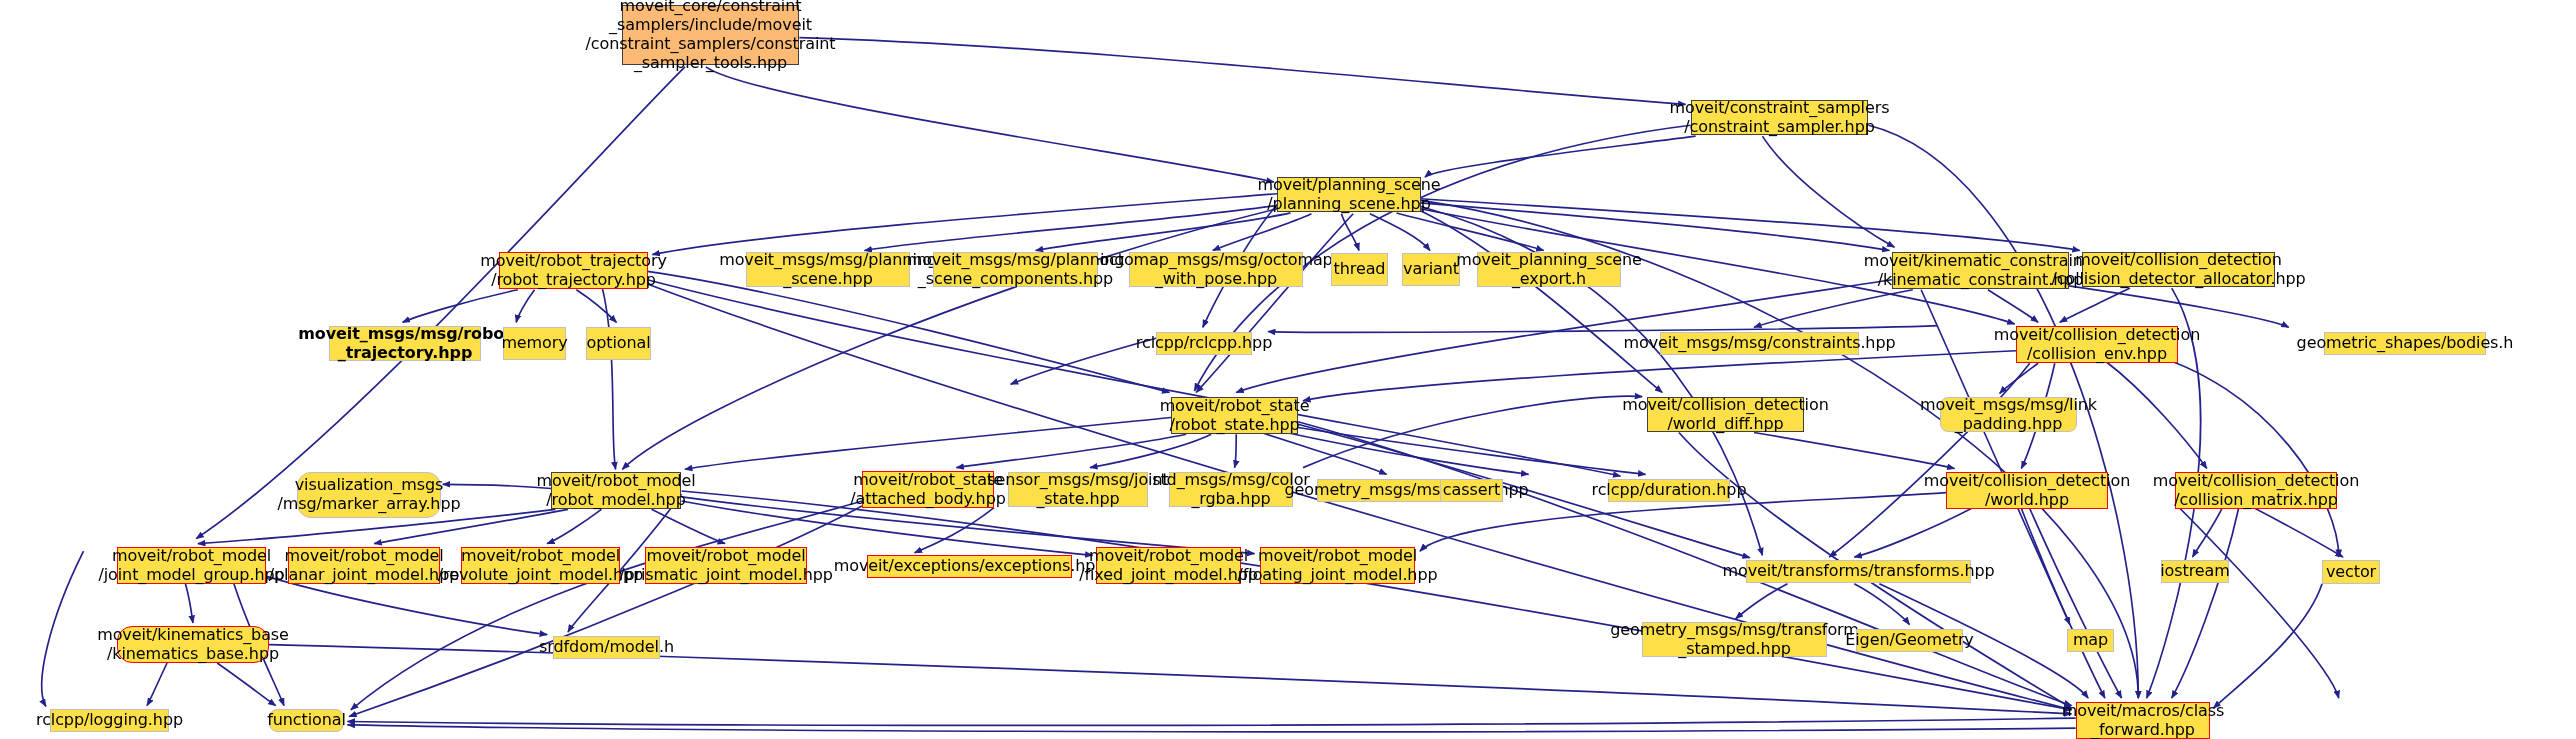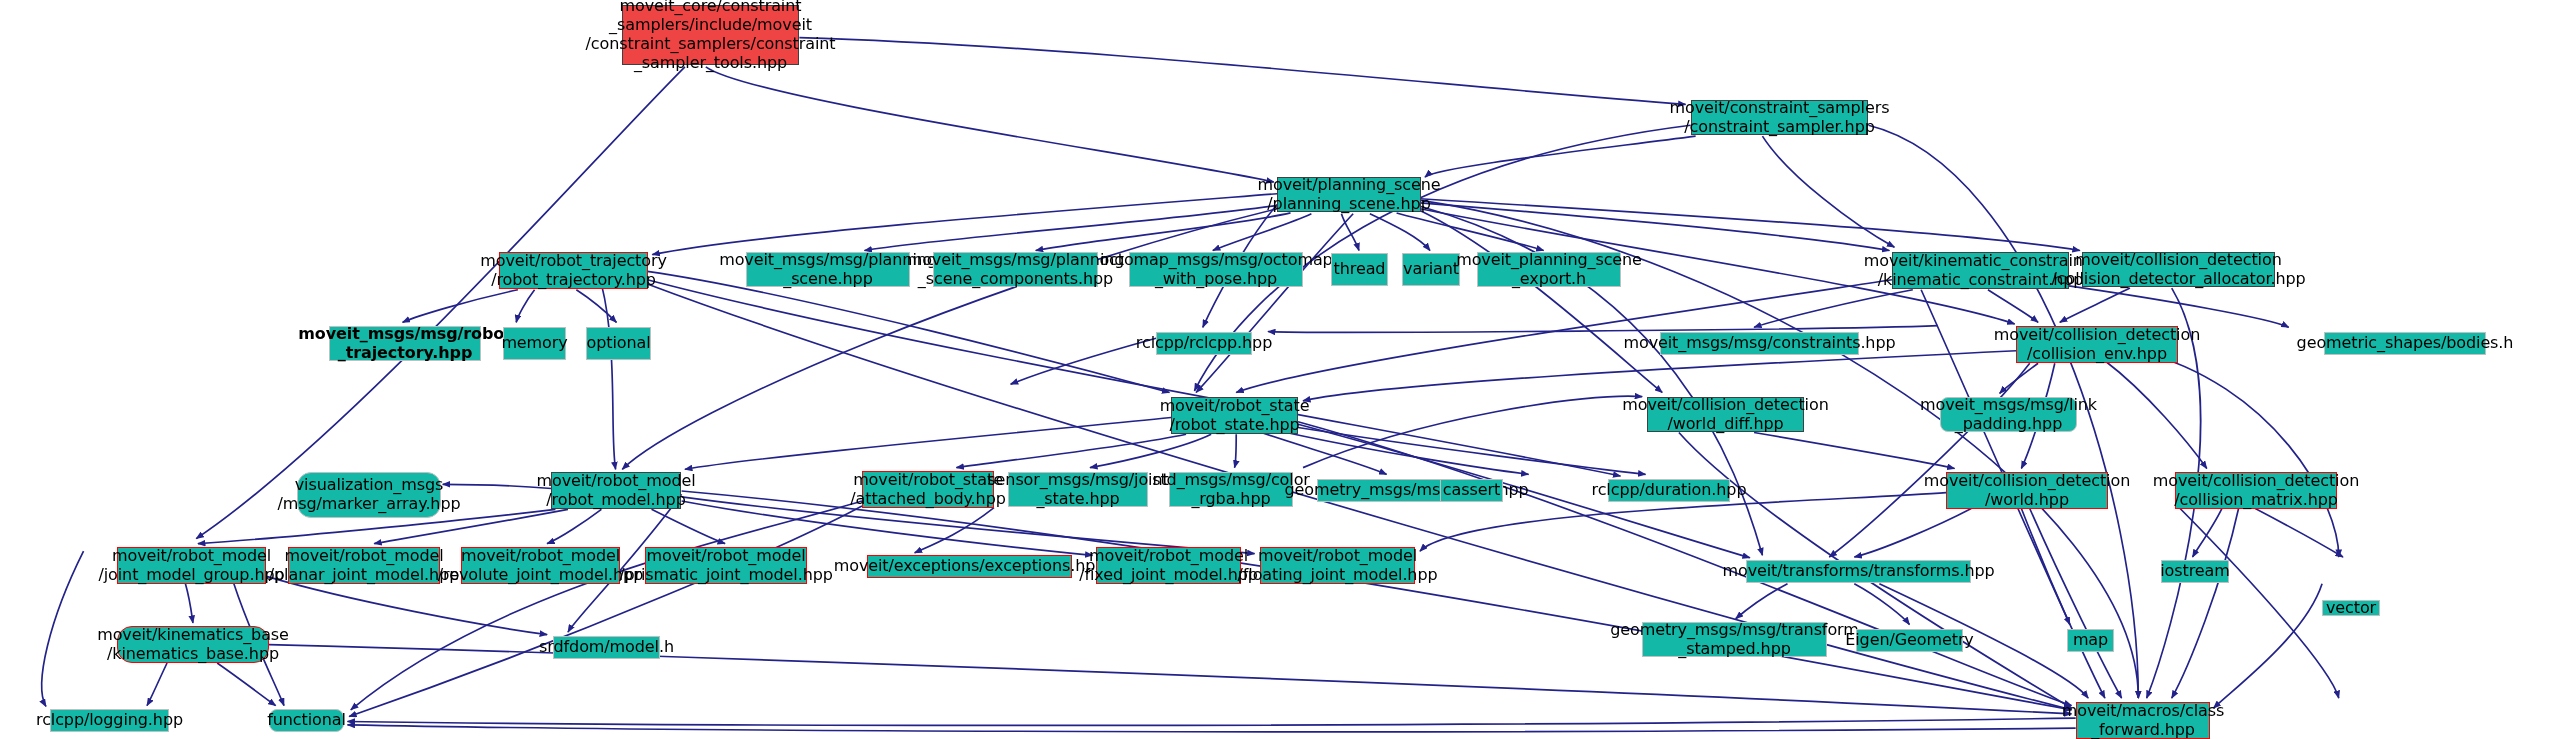--- a/index.html
+++ b/index.html
@@ -6,32 +6,32 @@
   body{font-family:"DejaVu Sans","Liberation Sans",sans-serif;}
   #graph{position:relative;width:2576px;height:739px;background:#ffffff;overflow:hidden;}
   #edges{position:absolute;left:0;top:0;width:2576px;height:739px;pointer-events:none;}
   .node{
     position:absolute;
     box-sizing:border-box;
     display:flex;
     align-items:center;
     justify-content:center;
     text-align:center;
-    background:#14b8a6;
+    background:#fde047;
     border:0.8px solid #c0c0c0;
     color:#000000;
     font-size:16px;
     line-height:1.18;
     letter-spacing:-0.1px;
     white-space:pre-line;
     padding:0.8px 3.3px;
   }
   .node.red{border:1.7px solid #ff0000;}
   .node.dark{border:0.8px solid #404040;}
-  .node.root{background:#ef4444;border:0.8px solid #404040;}
+  .node.root{background:#fdba74;border:0.8px solid #404040;}
 </style>
 </head>
 <body>
 
 <div id="graph">
 
   <svg id="edges" viewBox="0 0 3084 885" preserveAspectRatio="none">
     <defs>
       <marker id="ah" markerWidth="10" markerHeight="8" refX="9" refY="4" orient="auto" markerUnits="userSpaceOnUse">
         <path d="M0,0 L10,4 L0,8 z" fill="#22228a"></path>
@@ -212,21 +212,21 @@
 /revolute_joint_model.hpp</div>
   <div class="node red" style="left:645px;top:547px;width:162px;height:37px;">moveit/robot_model
 /prismatic_joint_model.hpp</div>
   <div class="node red" style="left:867px;top:555px;width:205px;height:23.4px;">moveit/exceptions/exceptions.hpp</div>
   <div class="node red" style="left:1096px;top:547px;width:145px;height:37px;">moveit/robot_model
 /fixed_joint_model.hpp</div>
   <div class="node red" style="left:1260px;top:547px;width:155px;height:37px;">moveit/robot_model
 /floating_joint_model.hpp</div>
   <div class="node" style="left:1746px;top:560px;width:225px;height:23.4px;text-align:center;">moveit/transforms/transforms.hpp</div>
   <div class="node" style="left:2161px;top:560px;width:68px;height:23.4px;">iostream</div>
-  <div class="node" style="left:2322px;top:560px;width:58px;height:16px;margin-top:40px;">vector</div>
+  <div class="node" style="left:2322px;top:560px;width:58px;height:24px;">vector</div>
   <div class="node red" style="left:117px;top:626px;width:152px;height:37px;border-radius:15px;">moveit/kinematics_base
 /kinematics_base.hpp</div>
   <div class="node" style="left:553px;top:636px;width:107px;height:23.4px;">srdfdom/model.h</div>
   <div class="node" style="left:1642px;top:622px;width:185px;height:35px;">geometry_msgs/msg/transform
 _stamped.hpp</div>
   <div class="node" style="left:1856px;top:629px;width:107px;height:23.4px;">Eigen/Geometry</div>
   <div class="node" style="left:2067px;top:629px;width:47px;height:23.4px;">map</div>
   <div class="node" style="left:50px;top:709px;width:119px;height:23.4px;">rclcpp/logging.hpp</div>
   <div class="node" style="left:269px;top:709px;width:75px;height:23.4px;border-radius:8px;">functional</div>
   <div class="node red" style="left:2076px;top:702px;width:134px;height:37px;">moveit/macros/class

